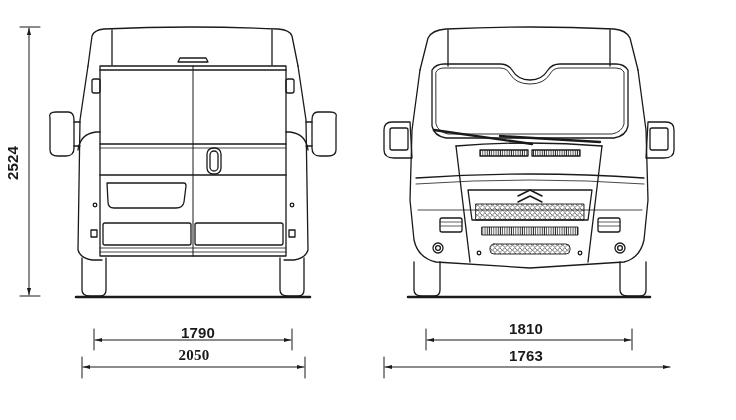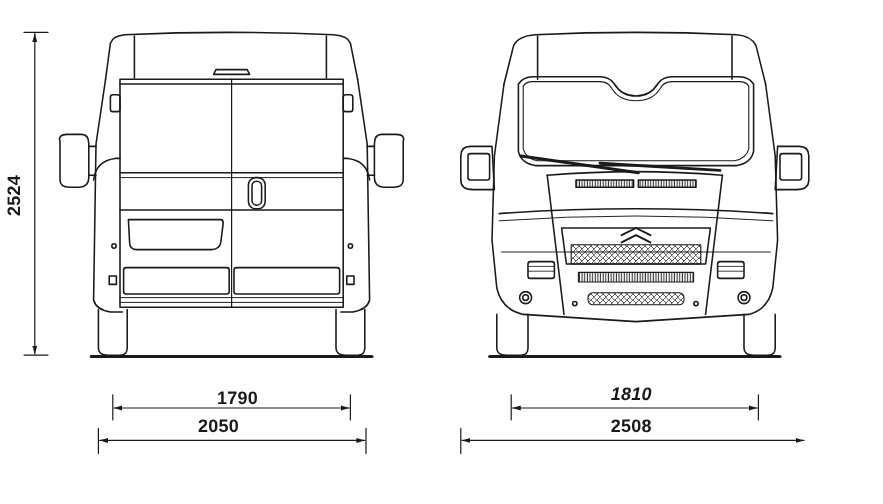--- a/index.html
+++ b/index.html
@@ -162,16 +162,16 @@
       <line x1="427" y1="340" x2="631" y2="340" stroke-width="1" marker-start="url(#arr)" marker-end="url(#arr)"></line>
     </g>
     <g>
       <line x1="384" y1="357" x2="384" y2="378" stroke-width="1"></line>
       <line x1="385" y1="367" x2="670" y2="367" stroke-width="1" marker-start="url(#arr)" marker-end="url(#arr)"></line>
     </g>
   </svg>
 
   <div class="dim-label vertical" style="left: -12px; top: 154px; width: 50px; height: 18px;">2524</div>
   <div class="dim-label" style="left: 168px; top: 324px; width: 60px;">1790</div>
-  <div class="dim-label" style="left: 152px; top: 347px; width: 60px;">2050</div>
-  <div class="dim-label" style="left: 496px; top: 320px; width: 60px; font-style: italic;">1810</div>
-  <div class="dim-label" style="left: 496px; top: 347px; width: 60px;">2508</div>
+  <div class="dim-label" style="left: 164px; top: 347px; width: 60px; font-family: Liberation Serif, serif;">2050</div>
+  <div class="dim-label" style="left: 496px; top: 320px; width: 60px;">1810</div>
+  <div class="dim-label" style="left: 496px; top: 347px; width: 60px;">1763</div>
 </div>
 
 </body></html>

